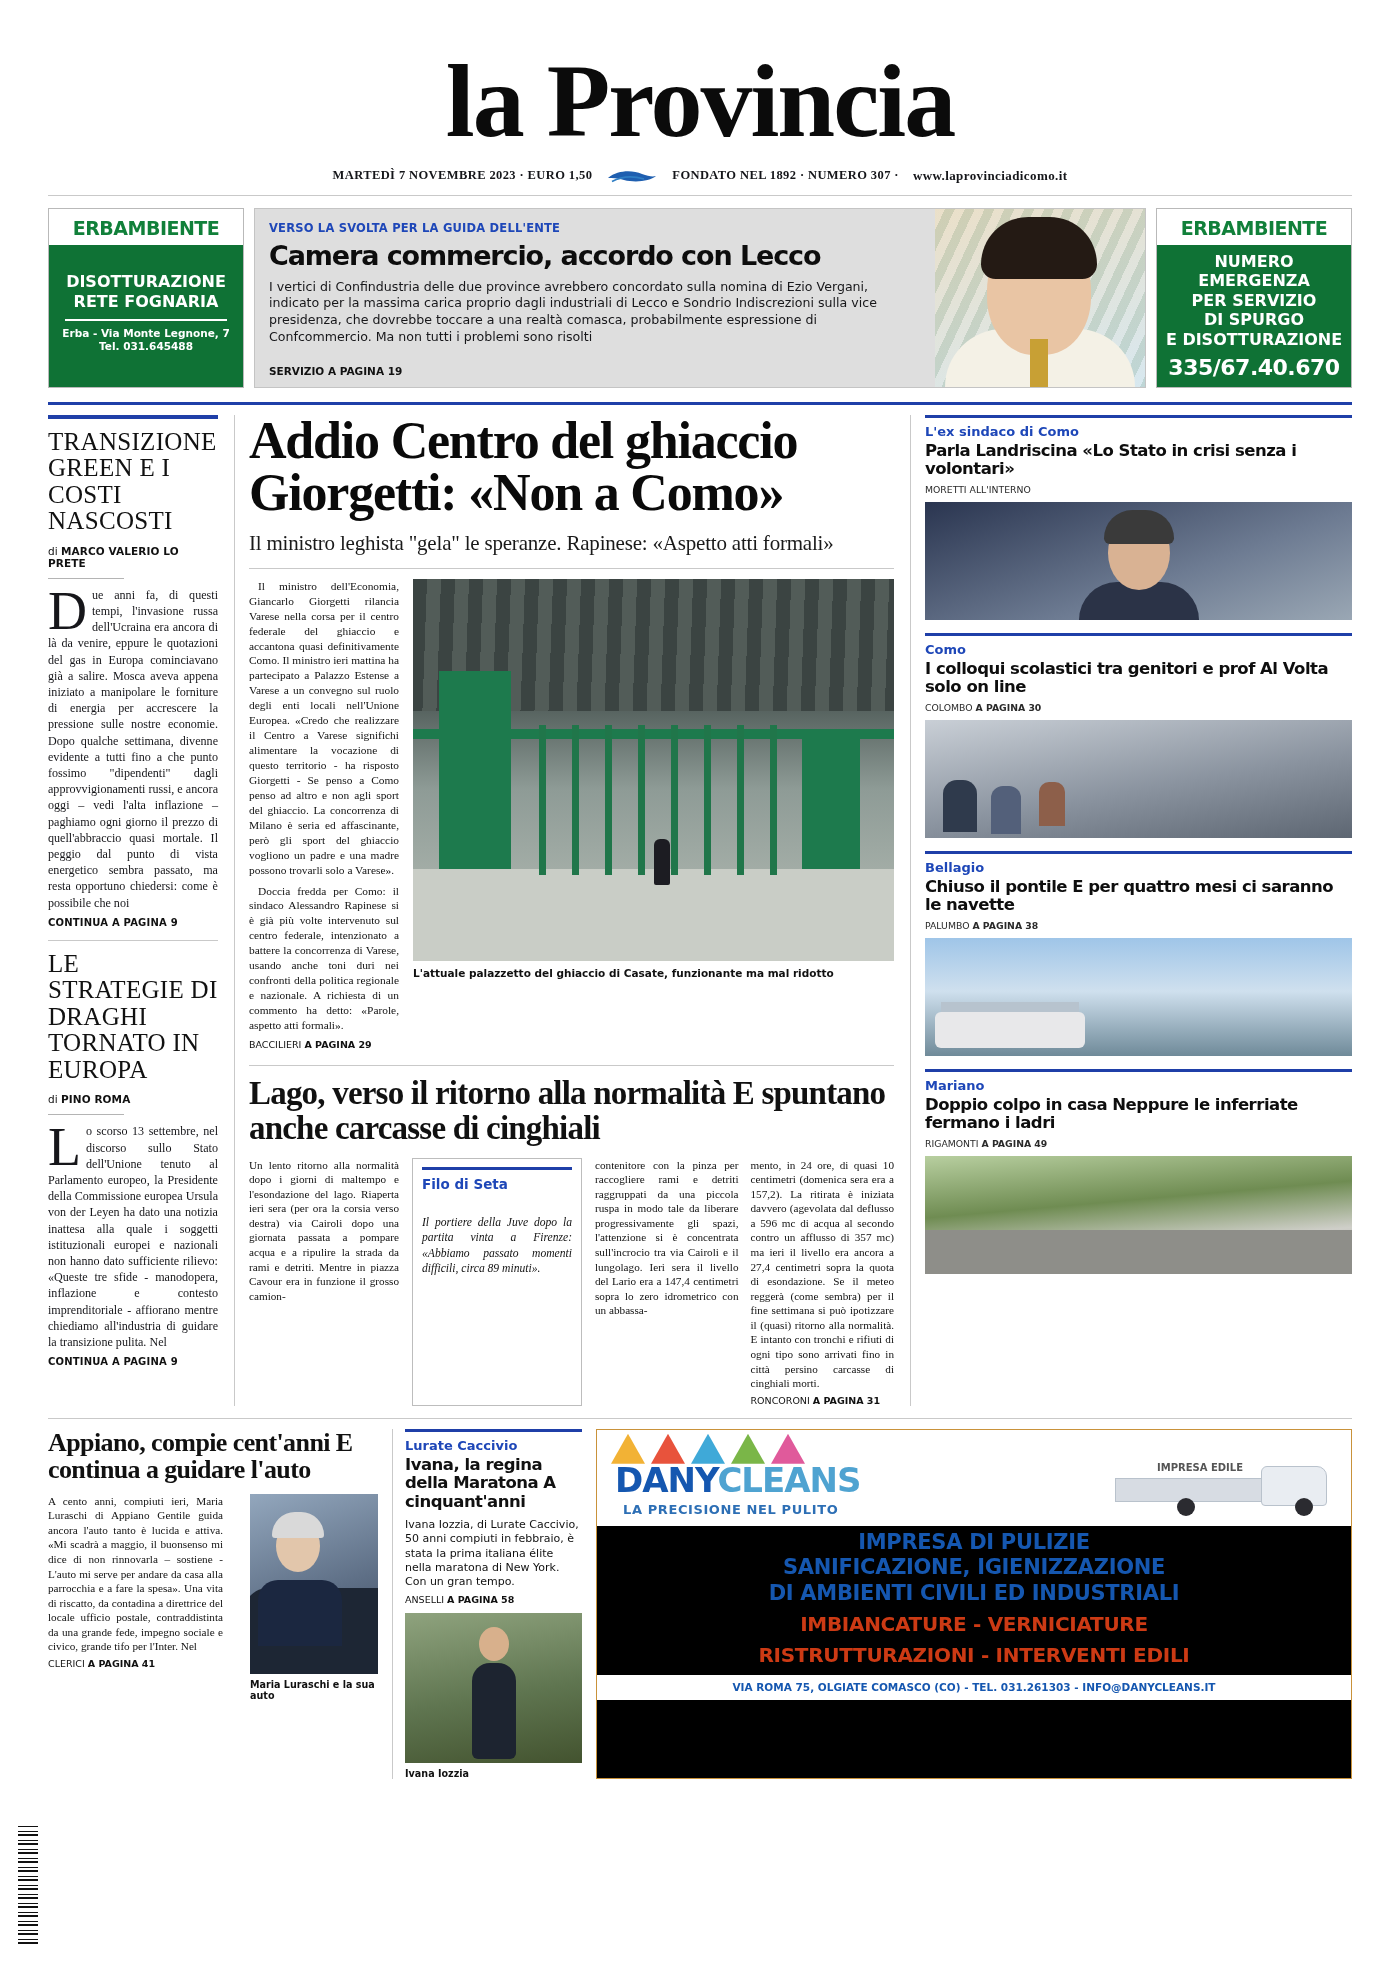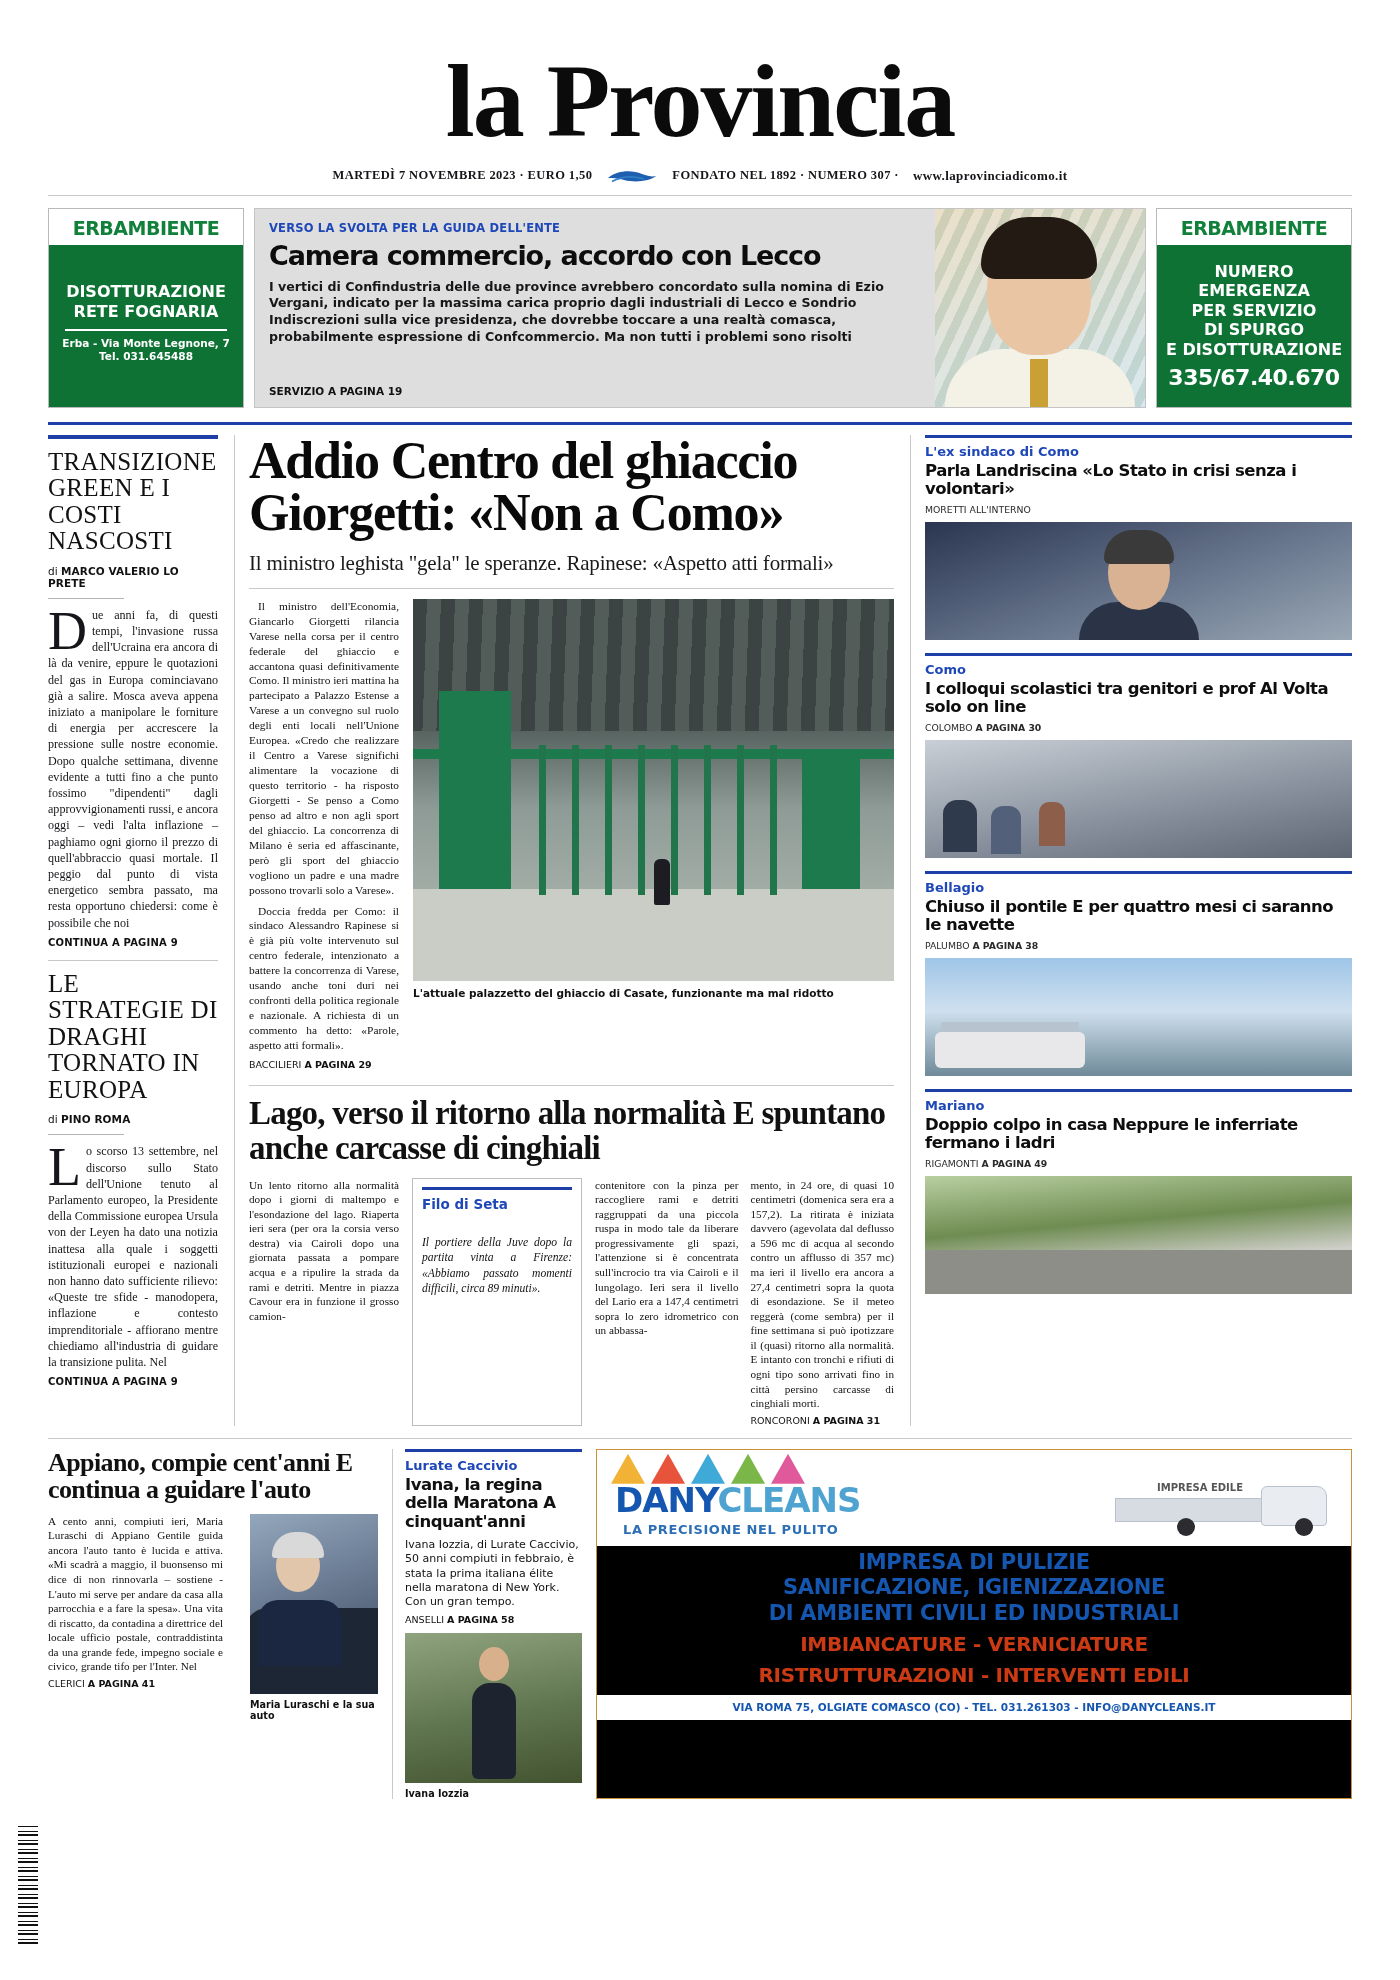--- a/index.html
+++ b/index.html
@@ -28,21 +28,21 @@
     font-family: "Liberation Serif", serif;
     font-size: 12.5px; font-weight: bold; letter-spacing: 0.4px;
     color: #15161a;
   }
   .wave-logo { width: 52px; height: 18px; }
   .dateline-site { font-size: 13px; }
 
   .rule-thin { border-top: 1px solid #c9c9c9; margin-top: 10px; }
 
   
-  .topstrip { display: flex; gap: 10px; margin-top: 12px; height: 200px; }
+  .topstrip { display: flex; gap: 10px; margin-top: 12px; height: 180px; }
 
   .erb-ad {
     width: 196px; border: 1px solid #b9b9b9; background: #fff;
     display: flex; flex-direction: column; overflow: hidden;
   }
   .erb-logo {
     background: #ffffff; text-align: center; padding: 8px 4px 6px;
     color: #11803a; font-family: "DejaVu Sans", sans-serif;
     font-weight: bold; font-size: 19px; letter-spacing: -0.5px;
   }
@@ -65,21 +65,21 @@
   .banner-kicker {
     color: #1e47b8; font-family: "DejaVu Sans", sans-serif;
     font-weight: bold; font-size: 11.5px; letter-spacing: 0.2px;
   }
   .banner-head {
     font-family: "DejaVu Sans", sans-serif; font-weight: bold;
     font-size: 27px; letter-spacing: -1.1px; margin-top: 5px; color: #0d0d0d;
   }
   .banner-body {
     font-family: "DejaVu Sans", sans-serif; font-size: 12.6px;
-    line-height: 1.32; margin-top: 8px; color: #17171a; font-weight: bold;
+    line-height: 1.32; margin-top: 8px; color: #17171a;
   }
   .banner-credit {
     font-family: "DejaVu Sans", sans-serif; font-weight: bold;
     font-size: 10.5px; margin-top: auto; color: #111;
   }
   .banner-photo {
     width: 210px; background: linear-gradient(165deg,#cfe0c8 0%,#e8ddc2 35%,#d8e7ef 70%,#c6d8e8 100%);
     position: relative; overflow: hidden;
   }
   .bp-map { position:absolute; inset:0; background:

